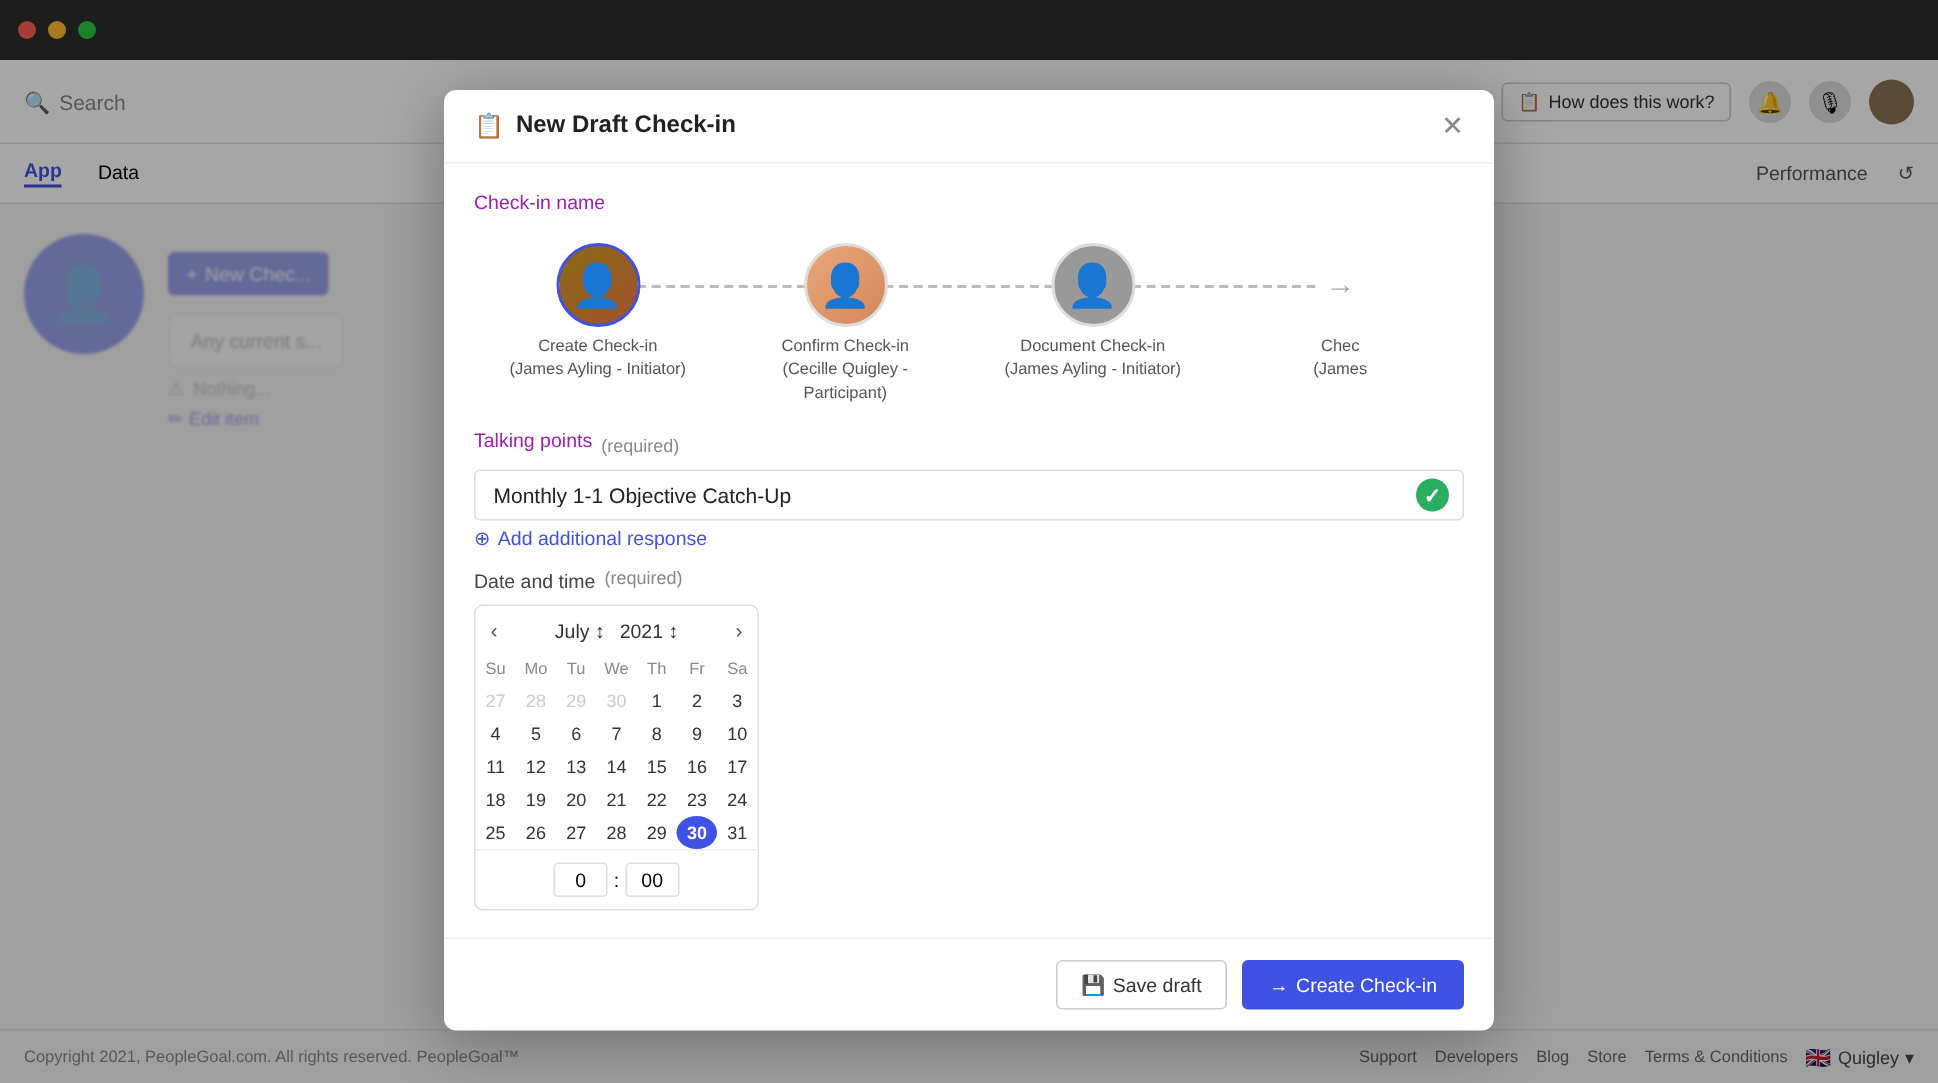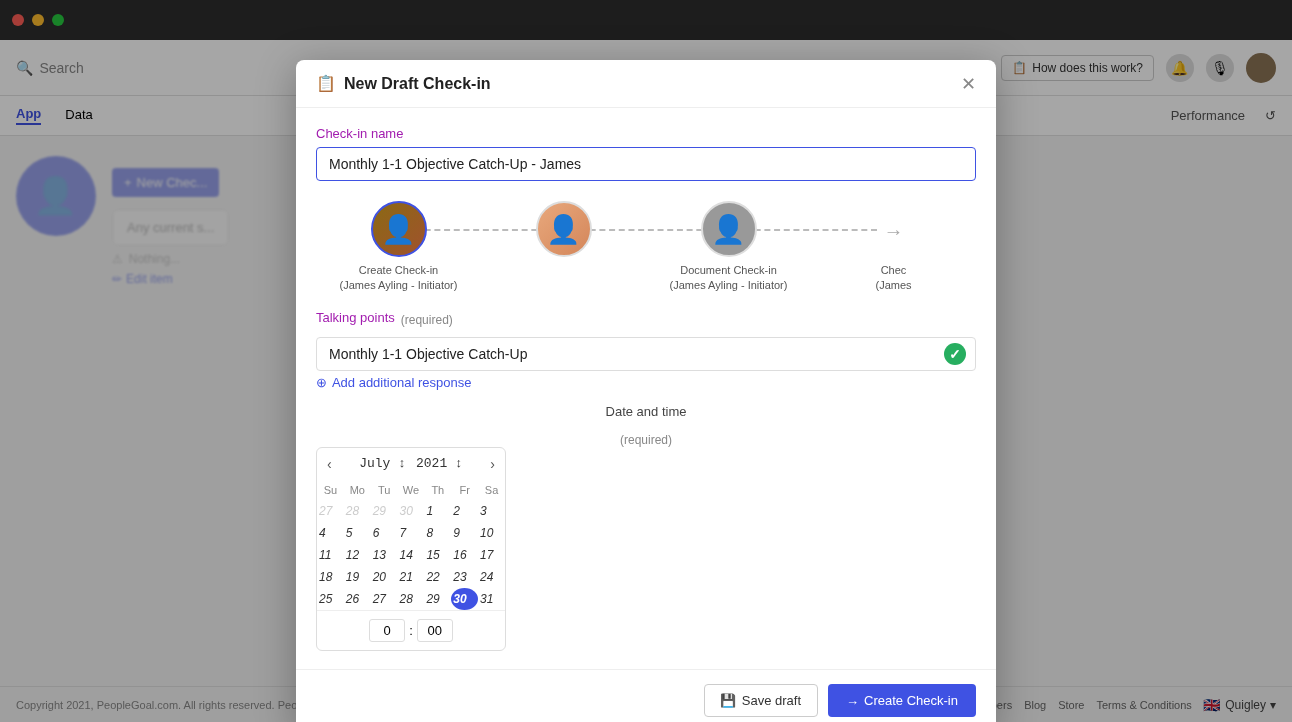--- a/index.html
+++ b/index.html
@@ -330,40 +330,40 @@
     .cal-header {
       display: flex; align-items: center; justify-content: space-between;
       padding: 8px 10px;
       font-size: 13px; font-weight: 500; color: #333;
     }
     .cal-nav-btn {
       background: none; border: none; cursor: pointer;
       font-size: 14px; color: #555;
     }
     .cal-month-year {
-      display: flex; align-items: center; gap: 4px; font-family: Liberation Mono, monospace;
+      display: flex; align-items: center; gap: 4px;
     }
     .cal-grid {
       width: 100%;
       border-collapse: collapse;
       font-size: 12px;
     }
     .cal-grid th {
       text-align: center;
       color: #888;
       font-weight: 500;
       padding: 4px 2px;
       font-size: 11px;
     }
     .cal-grid td {
+      text-align: center;
       padding: 4px 2px;
       cursor: pointer;
       color: #333;
       width: 26px;
-      font-style: italic;
     }
     .cal-grid td.other-month { color: #ccc; }
     .cal-grid td.selected {
       background: #3f52e3;
       color: #fff;
       border-radius: 50%;
       font-weight: 600;
     }
     .time-row {
       display: flex; align-items: center; justify-content: center;
@@ -508,36 +508,36 @@
       <span class="modal-icon">📋</span>
       <span class="modal-title">New Draft Check-in</span>
     </div>
     <button class="modal-close">✕</button>
   </div>
 
   <div class="modal-body">
 
     
     <div class="field-label">Check-in name</div>
-    <input class="text-input" value="Monthly 1-1 Objective Catch-Up - James" style="">
 
     
     <div class="workflow">
 
       <div class="workflow-step">
         <div class="step-avatar active av-james">
           <span class="person-svg">👤</span>
         </div>
         <div class="step-label">Create Check-in<br>(James Ayling - Initiator)</div>
       </div>
 
       <div class="workflow-step">
         <div class="step-avatar av-cecille">
           <span class="person-svg">👤</span>
         </div>
+        <div class="step-label">Confirm Check-in<br>(Cecille Quigley - Participant)</div>
       </div>
 
       <div class="workflow-step">
         <div class="step-avatar av-gray">
           <span class="person-svg">👤</span>
         </div>
         <div class="step-label">Document Check-in<br>(James Ayling - Initiator)</div>
       </div>
 
       <div class="workflow-step">
@@ -558,21 +558,21 @@
       <div class="talking-icon">✓</div>
     </div>
 
     
     <div class="add-response">
       <span>⊕</span>
       <span>Add additional response</span>
     </div>
 
     
-    <div style="display:flex;align-items:center;gap:6px;flex-direction:column;">
+    <div style="display:flex;align-items:center;gap:6px;">
       <span class="date-label">Date and time</span>
       <span style="font-size:12px;color:#888;">(required)</span>
     </div>
 
     <div class="calendar-wrap">
       <div class="cal-header">
         <button class="cal-nav-btn">‹</button>
         <div class="cal-month-year">
           <span>July ↕</span>
           <span style="margin-left:6px;">2021 ↕</span>

